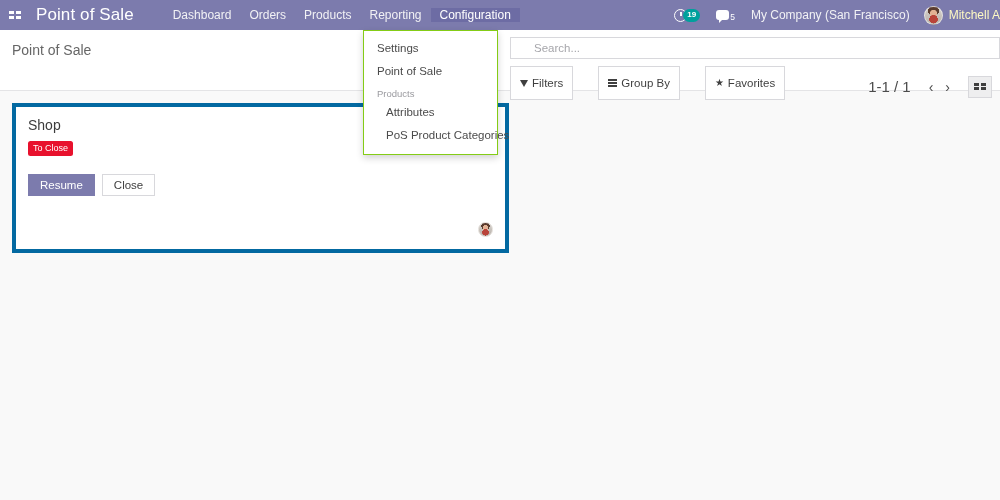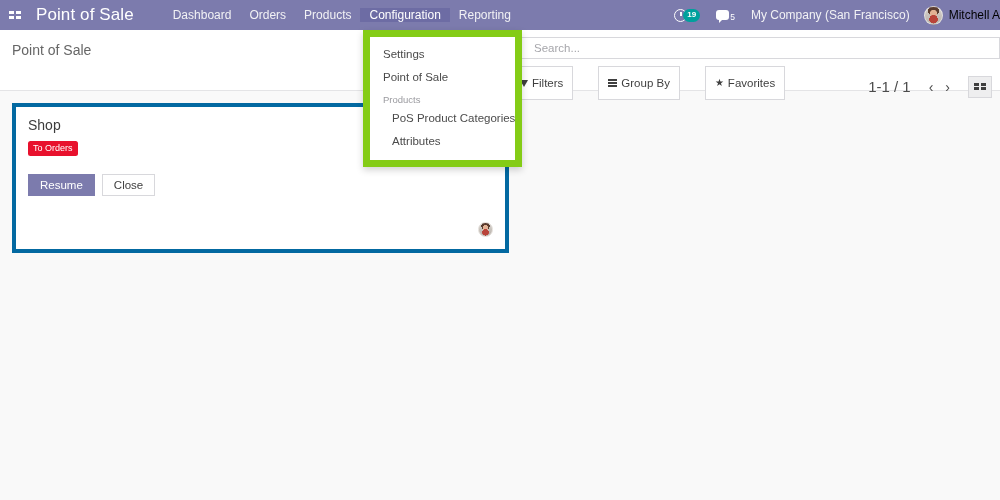--- a/index.html
+++ b/index.html
@@ -158,33 +158,33 @@
       radial-gradient(circle at 50% 72%, #b9443a 0 28%, transparent 29%),
       radial-gradient(circle at 50% 38%, #e2b294 0 26%, transparent 27%),
       radial-gradient(circle at 50% 22%, #5a3b2e 0 34%, transparent 35%),
       linear-gradient(#d6d2cd, #b9b2ab);
     border: 1px solid rgba(255,255,255,.55);
     box-sizing: border-box;
     flex: none;
   }
   .user-name {
     font-size: 12px;
-    color: #000000;
+    color: #fef9c3;
     margin-left: 6px;
     white-space: nowrap;
   }
 
   
   .dropdown {
     position: absolute;
     top: 30px;
     left: 363px;
-    width: 159px;
-    background: #ffffff;
-    border: 7px solid #84cc16;
+    width: 135px;
+    background: #ffffff;
+    border: 1px solid #84cc16;
     box-shadow: 0 3px 7px rgba(0,0,0,.18);
     padding: 6px 8px 7px 0;
     z-index: 40;
     box-sizing: border-box;
   }
   .dd-item {
     padding: 4px 12px 4px 13px;
     font-size: 11.5px;
     color: #4b4b4b;
     white-space: nowrap;
@@ -414,22 +414,22 @@
         <i></i>
     </span>
   </div>
 
   <div class="brand">Point of Sale</div>
 
   <div class="menu-items">
     <div class="menu-item">Dashboard</div>
     <div class="menu-item">Orders</div>
     <div class="menu-item">Products</div>
+    <div class="menu-item">Reporting</div>
     <div class="menu-item active">Configuration</div>
-    <div class="menu-item">Reporting</div>
   </div>
 
   <div class="nav-right">
 
     <div class="nav-sys">
       <span class="activity-ico"></span>
       <span class="count-pill">19</span>
     </div>
 
     <div class="nav-sys">
@@ -443,22 +443,22 @@
       <span class="avatar"></span>
       <span class="user-name">Mitchell A</span>
     </div>
 
   </div>
 
   <div class="dropdown">
     <div class="dd-item">Settings</div>
     <div class="dd-item">Point of Sale</div>
     <div class="dd-section">Products</div>
+    <div class="dd-item sub">Attributes</div>
     <div class="dd-item sub">PoS Product Categories</div>
-    <div class="dd-item sub">Attributes</div>
   </div>
 
 </div>
 
 <div class="control-panel">
 
   <div class="breadcrumb-zone">
     <div class="page-title">Point of Sale</div>
   </div>
 
@@ -509,21 +509,21 @@
 
     <div class="card-menu">
       <i></i>
         <i></i>
         <i></i>
     </div>
 
     <div class="card-title">Shop</div>
 
     <div class="badge-row">
-      <span class="badge">To Orders</span>
+      <span class="badge">To Close</span>
     </div>
 
     <div class="card-actions">
       <button class="btn-primary">Resume</button>
       <button class="btn-secondary">Close</button>
     </div>
 
     <div class="card-footer">
       <span class="avatar-sm"></span>
     </div>

